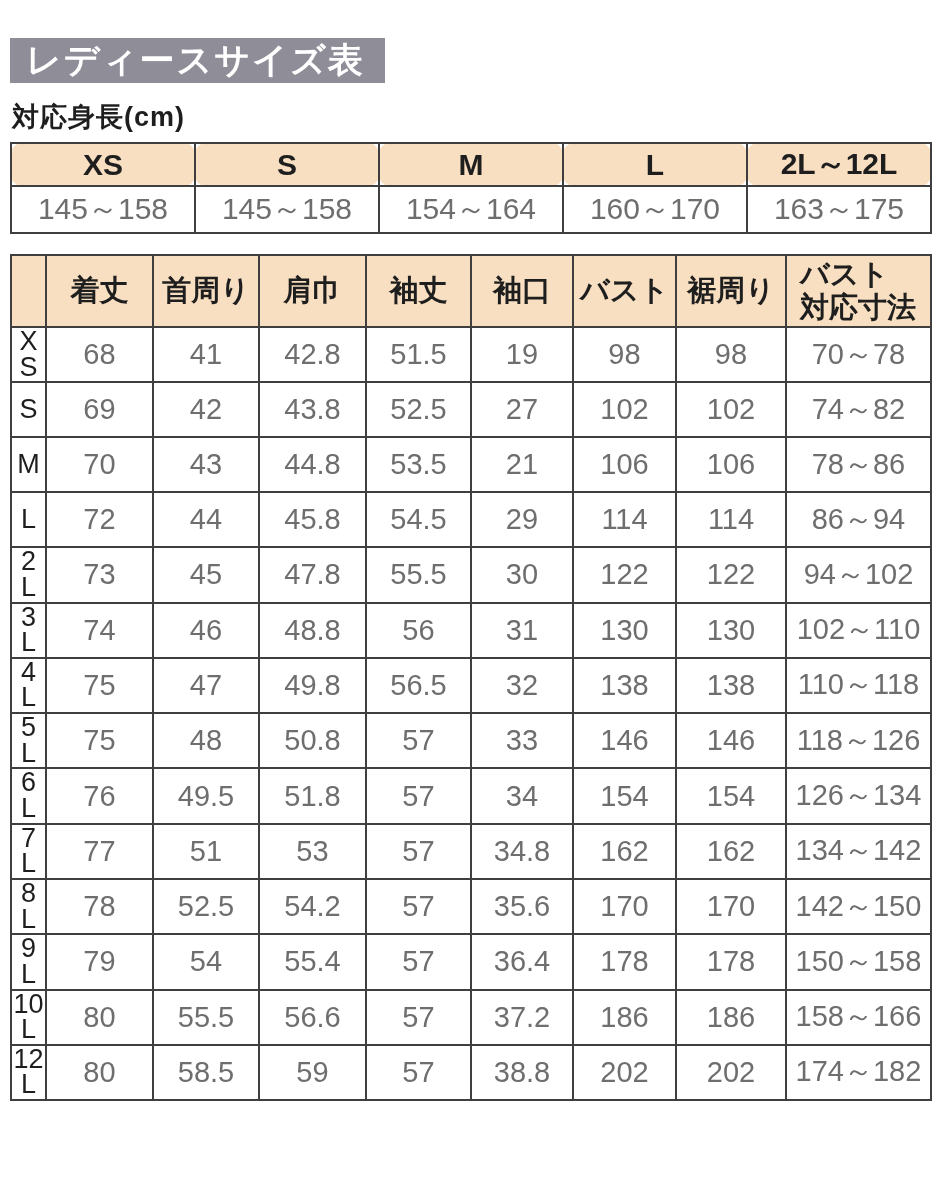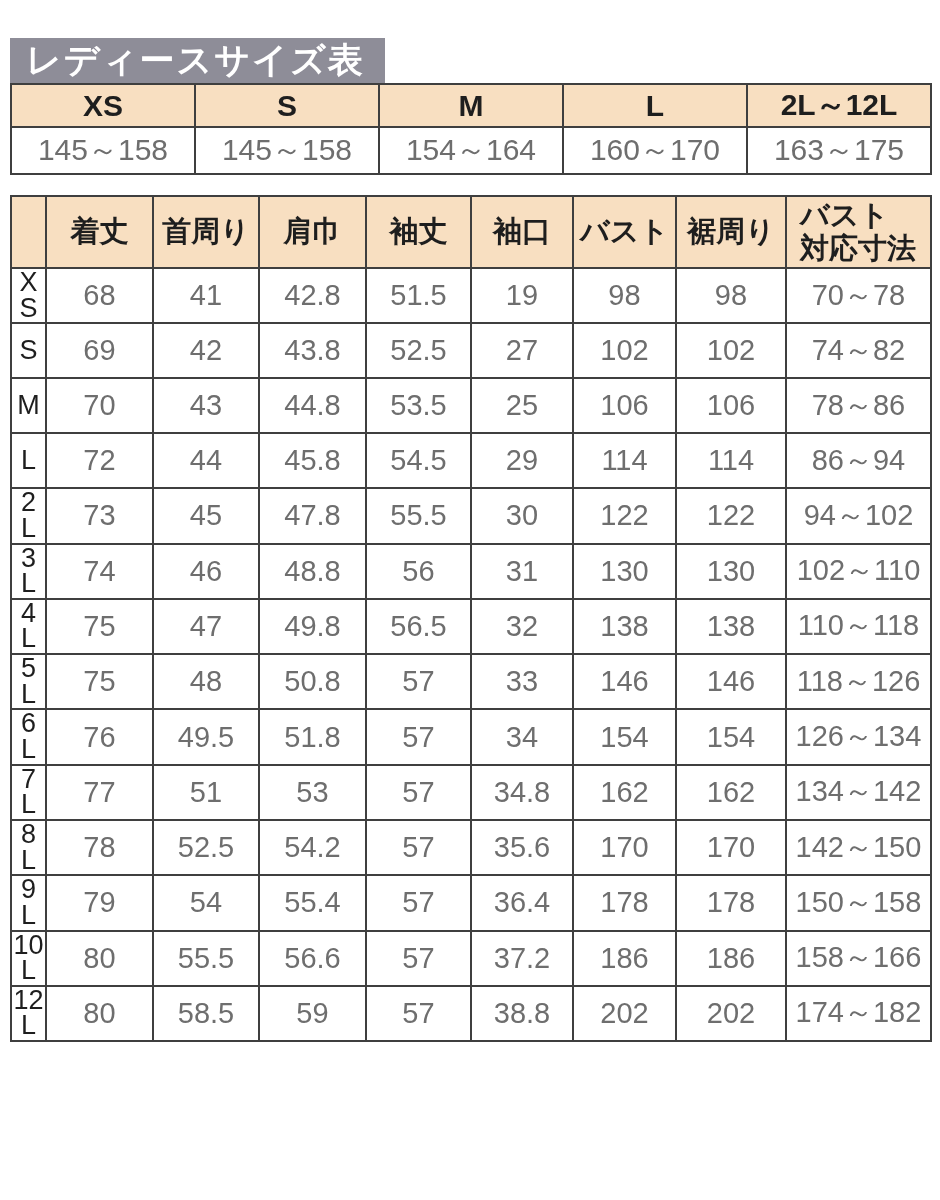--- a/index.html
+++ b/index.html
@@ -50,20 +50,21 @@
     overflow: hidden;
   }
 
   
   .height-table th {
     background: var(--header-bg);
     color: var(--heading-text);
     font-size: 30px;
     font-weight: bold;
     height: 38px;
+    border-radius: 11px;
   }
   .height-table td {
     color: var(--value-text);
     font-size: 30px;
     font-weight: normal;
     height: 47px;
     background: #ffffff;
   }
 
   
@@ -98,20 +99,21 @@
     padding: 1px 0;
   }
 </style>
 </head>
 <body>
 
 <div class="wrap">
 
   <div class="title-bar">レディースサイズ表</div>
 
+  <div class="subtitle">対応身長(cm)</div>
 
   <table class="height-table">
     <colgroup>
       <col style="width:184px">
         <col style="width:184px">
         <col style="width:184px">
       <col style="width:184px">
         <col style="width:184px">
     </colgroup>
     <thead>
@@ -183,21 +185,21 @@
           <td>102</td>
           <td>102</td>
           <td>74～82</td>
         </tr>
         <tr>
           <th class="size-label">M</th>
           <td>70</td>
           <td>43</td>
           <td>44.8</td>
           <td>53.5</td>
-          <td>25</td>
+          <td>21</td>
           <td>106</td>
           <td>106</td>
           <td>78～86</td>
         </tr>
         <tr>
           <th class="size-label">L</th>
           <td>72</td>
           <td>44</td>
           <td>45.8</td>
           <td>54.5</td>

